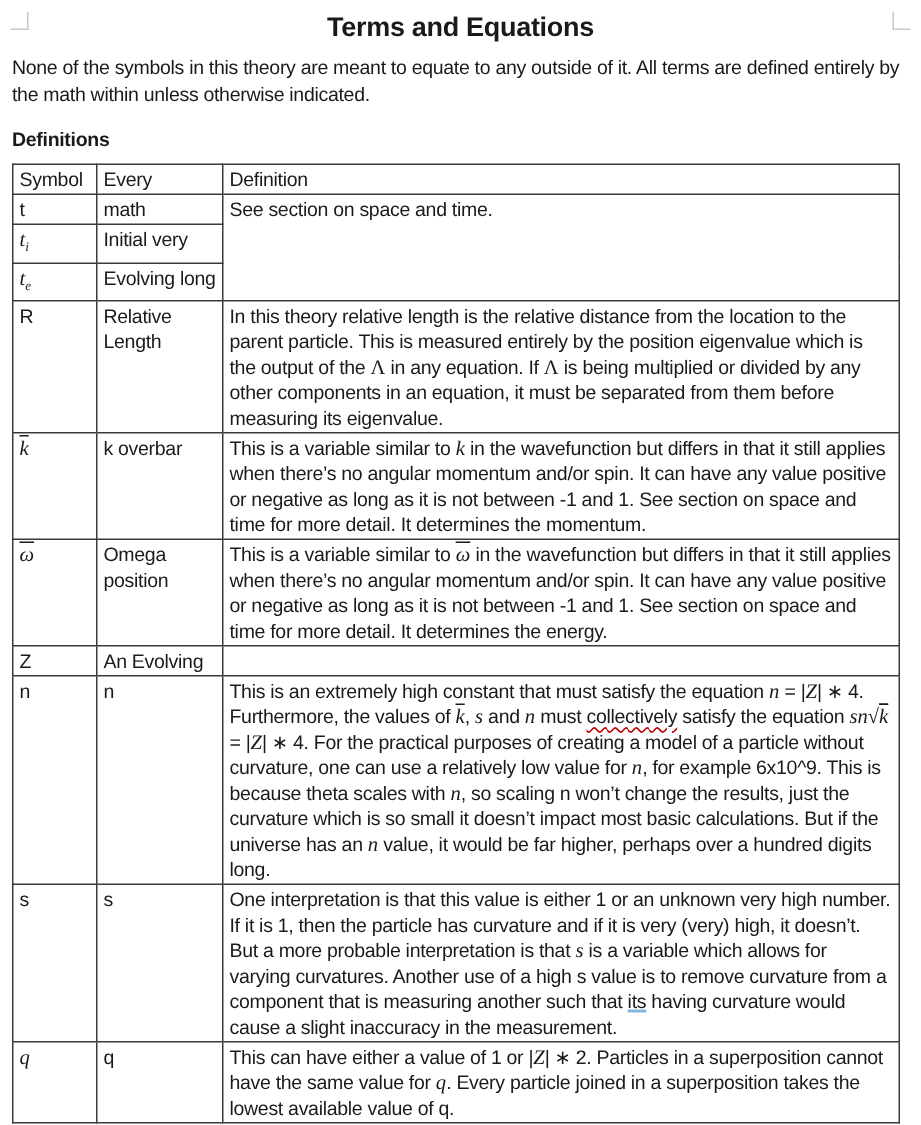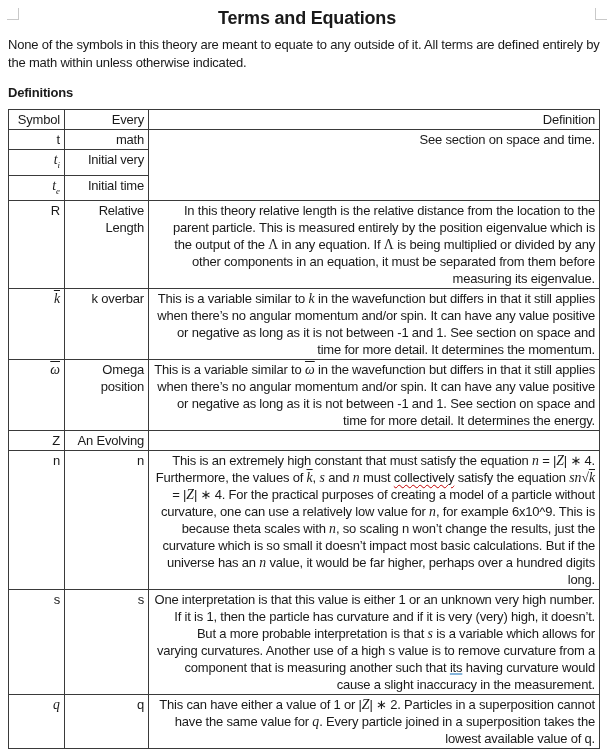--- a/index.html
+++ b/index.html
@@ -10,21 +10,21 @@
   }
   .doc{position:relative;width:614px;height:750px;}
   .title{margin-top:8px;text-align:center;font-weight:bold;font-size:18px;}
   .intro{margin:7px 9px 0 8px;line-height:18px;}
   .section-heading{margin:13px 8px 0 8px;font-weight:bold;}
   table.defs{border-collapse:collapse;margin:9px 0 0 8px;width:592px;table-layout:fixed;}
   table.defs col.w-sym{width:56px;}
   table.defs col.w-term{width:84px;}
   table.defs th,table.defs td{
     border:1px solid #3a3a3a;vertical-align:top;line-height:17px;
-    padding:1px 4px;font-weight:normal;text-align:right;
+    padding:1px 4px;font-weight:normal;text-align:left;
   }
   .c-sym,.c-term{text-align:center;}
   
   .seg-m{font-family:"Liberation Serif",serif;font-style:italic;font-size:1.06em;letter-spacing:0;}
   .seg-sr{font-family:"Liberation Serif",serif;font-size:1.05em;letter-spacing:0;}
   .seg-ovl{font-family:"Liberation Serif",serif;font-style:italic;font-size:1.06em;letter-spacing:0;text-decoration:overline;text-decoration-thickness:1px;}
   .seg-sub{font-size:0.68em;vertical-align:sub;}
   .seg-rad{border-top:1px solid #1a1a1a;}
   .seg-sp{text-decoration:underline wavy #c00000;text-decoration-thickness:1px;text-underline-offset:2px;}
   .seg-gr{text-decoration:underline solid #86b5dc;text-decoration-thickness:2px;text-underline-offset:1px;}
@@ -63,21 +63,21 @@
           <td class="c-sym"><span>t</span></td>
           <td class="c-term">math</td>
           <td rowspan="3"><span>See section on space and time.</span></td>
         </tr>
         <tr>
           <td class="c-sym"><span class="seg-m">t</span><span class="seg-m seg-sub">i</span></td>
           <td class="c-term">Initial very</td>
         </tr>
         <tr>
           <td class="c-sym"><span class="seg-m">t</span><span class="seg-m seg-sub">e</span></td>
-          <td class="c-term">Initial time</td>
+          <td class="c-term">Evolving long</td>
         </tr>
         <tr>
           <td class="c-sym"><span>R</span></td>
           <td class="c-term">Relative Length</td>
           <td><span>In this theory relative length is the relative distance from the location to the parent particle. This is measured entirely by the position eigenvalue which is the output of the </span><span class="seg-sr">Λ</span><span> in any equation. If </span><span class="seg-sr">Λ</span><span> is being multiplied or divided by any other components in an equation, it must be separated from them before measuring its eigenvalue.</span></td>
         </tr>
         <tr>
           <td class="c-sym"><span class="seg-ovl">k</span></td>
           <td class="c-term">k overbar</td>
           <td><span>This is a variable similar to </span><span class="seg-m">k</span><span> in the wavefunction but differs in that it still applies when there’s no angular momentum and/or spin. It can have any value positive or negative as long as it is not between -1 and 1. See section on space and time for more detail. It determines the momentum.</span></td>

